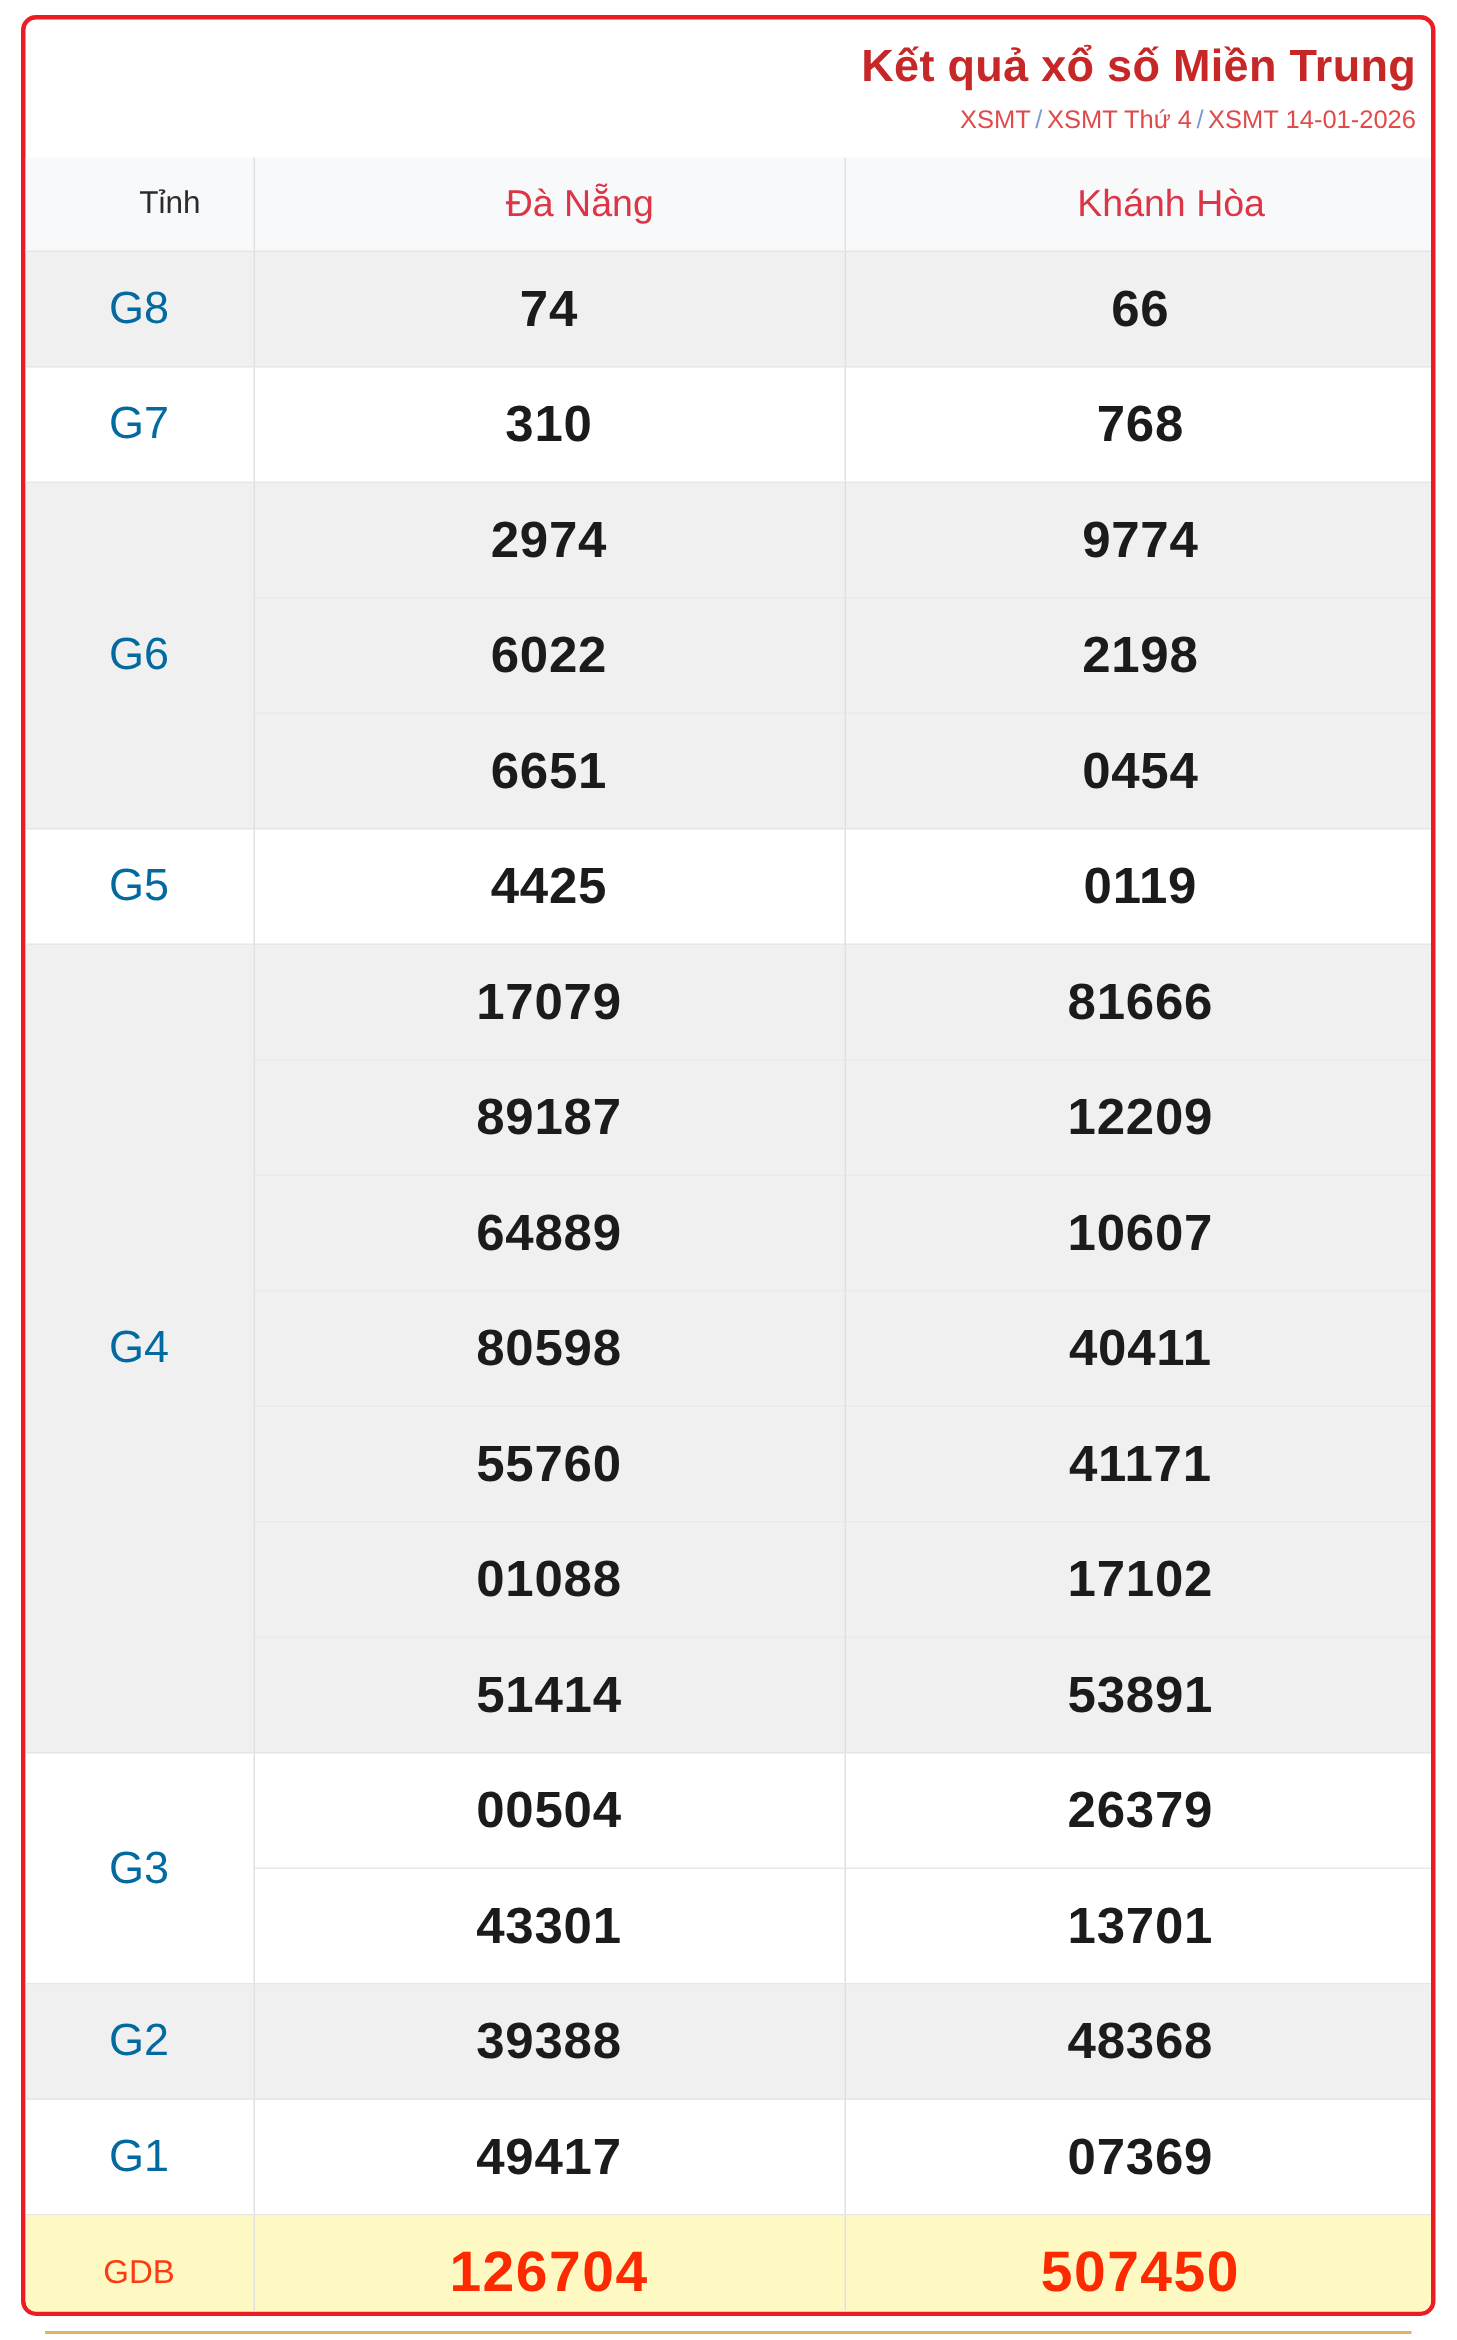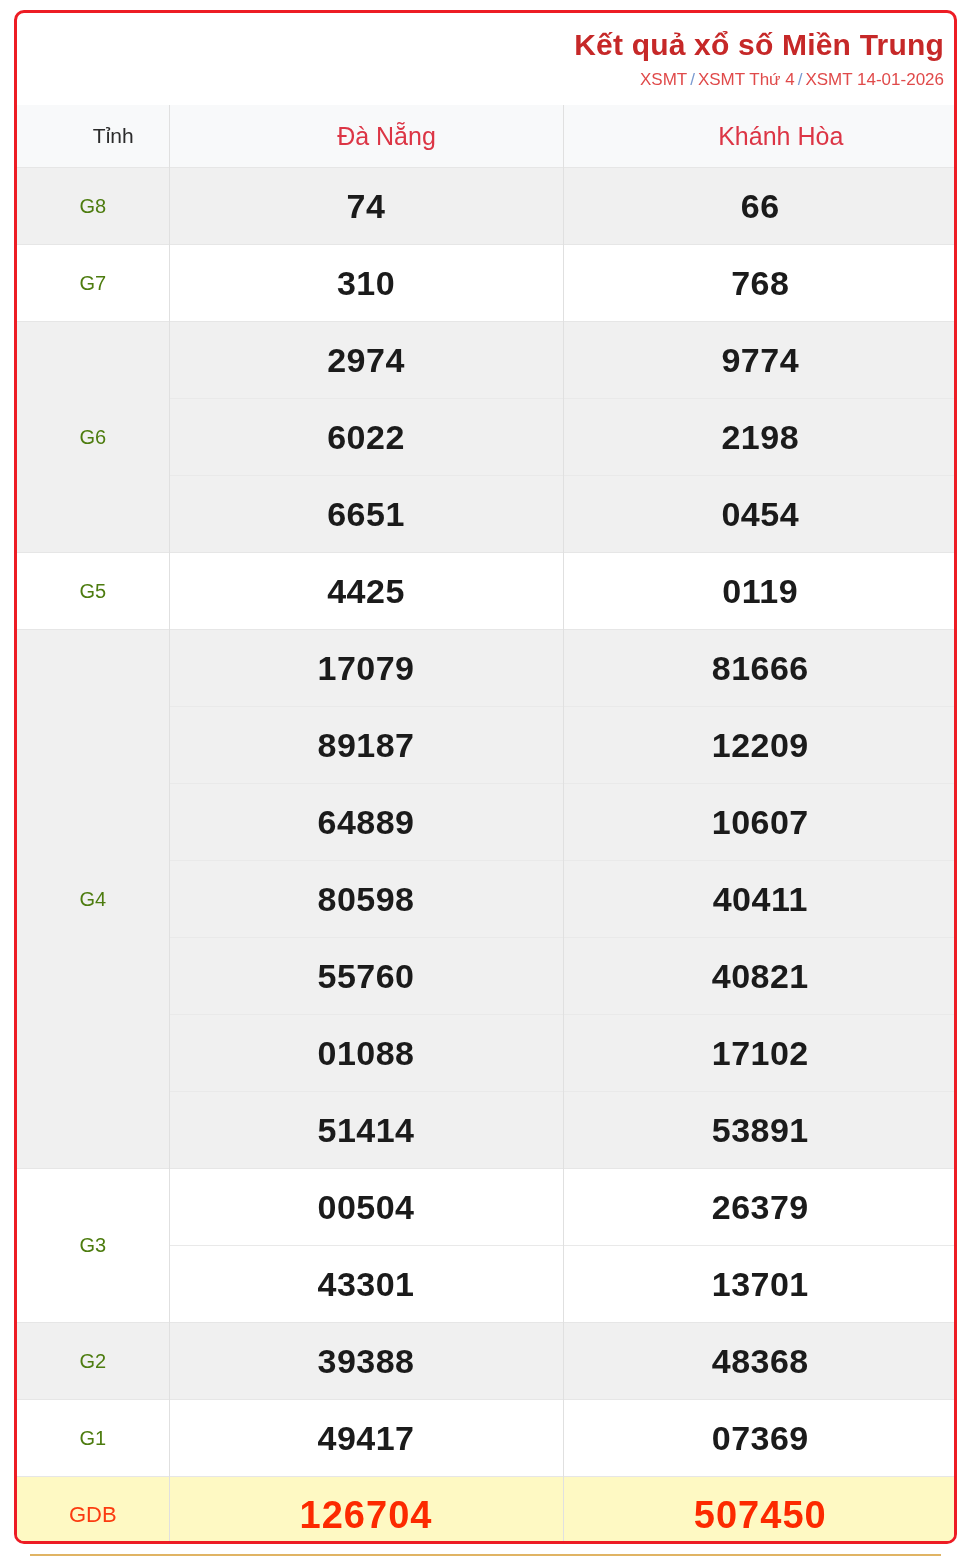--- a/index.html
+++ b/index.html
@@ -92,22 +92,22 @@
   th.th-tinh {
     font-size: 21px;
     color: #2b2b2b;
   }
   th.th-prov {
     font-size: 25px;
     color: #dc3545;
   }
 
   td.lbl {
-    font-size: 20px;
-    color: #4d7c0f;
+    font-size: 30px;
+    color: #0369a1;
     font-weight: normal;
   }
   td.num {
     font-size: 34px;
     font-weight: bold;
     color: #1b1b1b;
     letter-spacing: 0.5px;
   }
   tr.shade { background: #f0f0f0; }
   tr.plain { background: #ffffff; }
@@ -213,21 +213,21 @@
         <tr class="shade r1">
           <td class="num sub-sep">64889</td>
           <td class="num sub-sep">10607</td>
         </tr>
         <tr class="shade r1">
           <td class="num sub-sep">80598</td>
           <td class="num sub-sep">40411</td>
         </tr>
         <tr class="shade r1">
           <td class="num sub-sep">55760</td>
-          <td class="num sub-sep">40821</td>
+          <td class="num sub-sep">41171</td>
         </tr>
         <tr class="shade r1">
           <td class="num sub-sep">01088</td>
           <td class="num sub-sep">17102</td>
         </tr>
         <tr class="shade r1">
           <td class="num sub-sep">51414</td>
           <td class="num sub-sep">53891</td>
         </tr>
 

